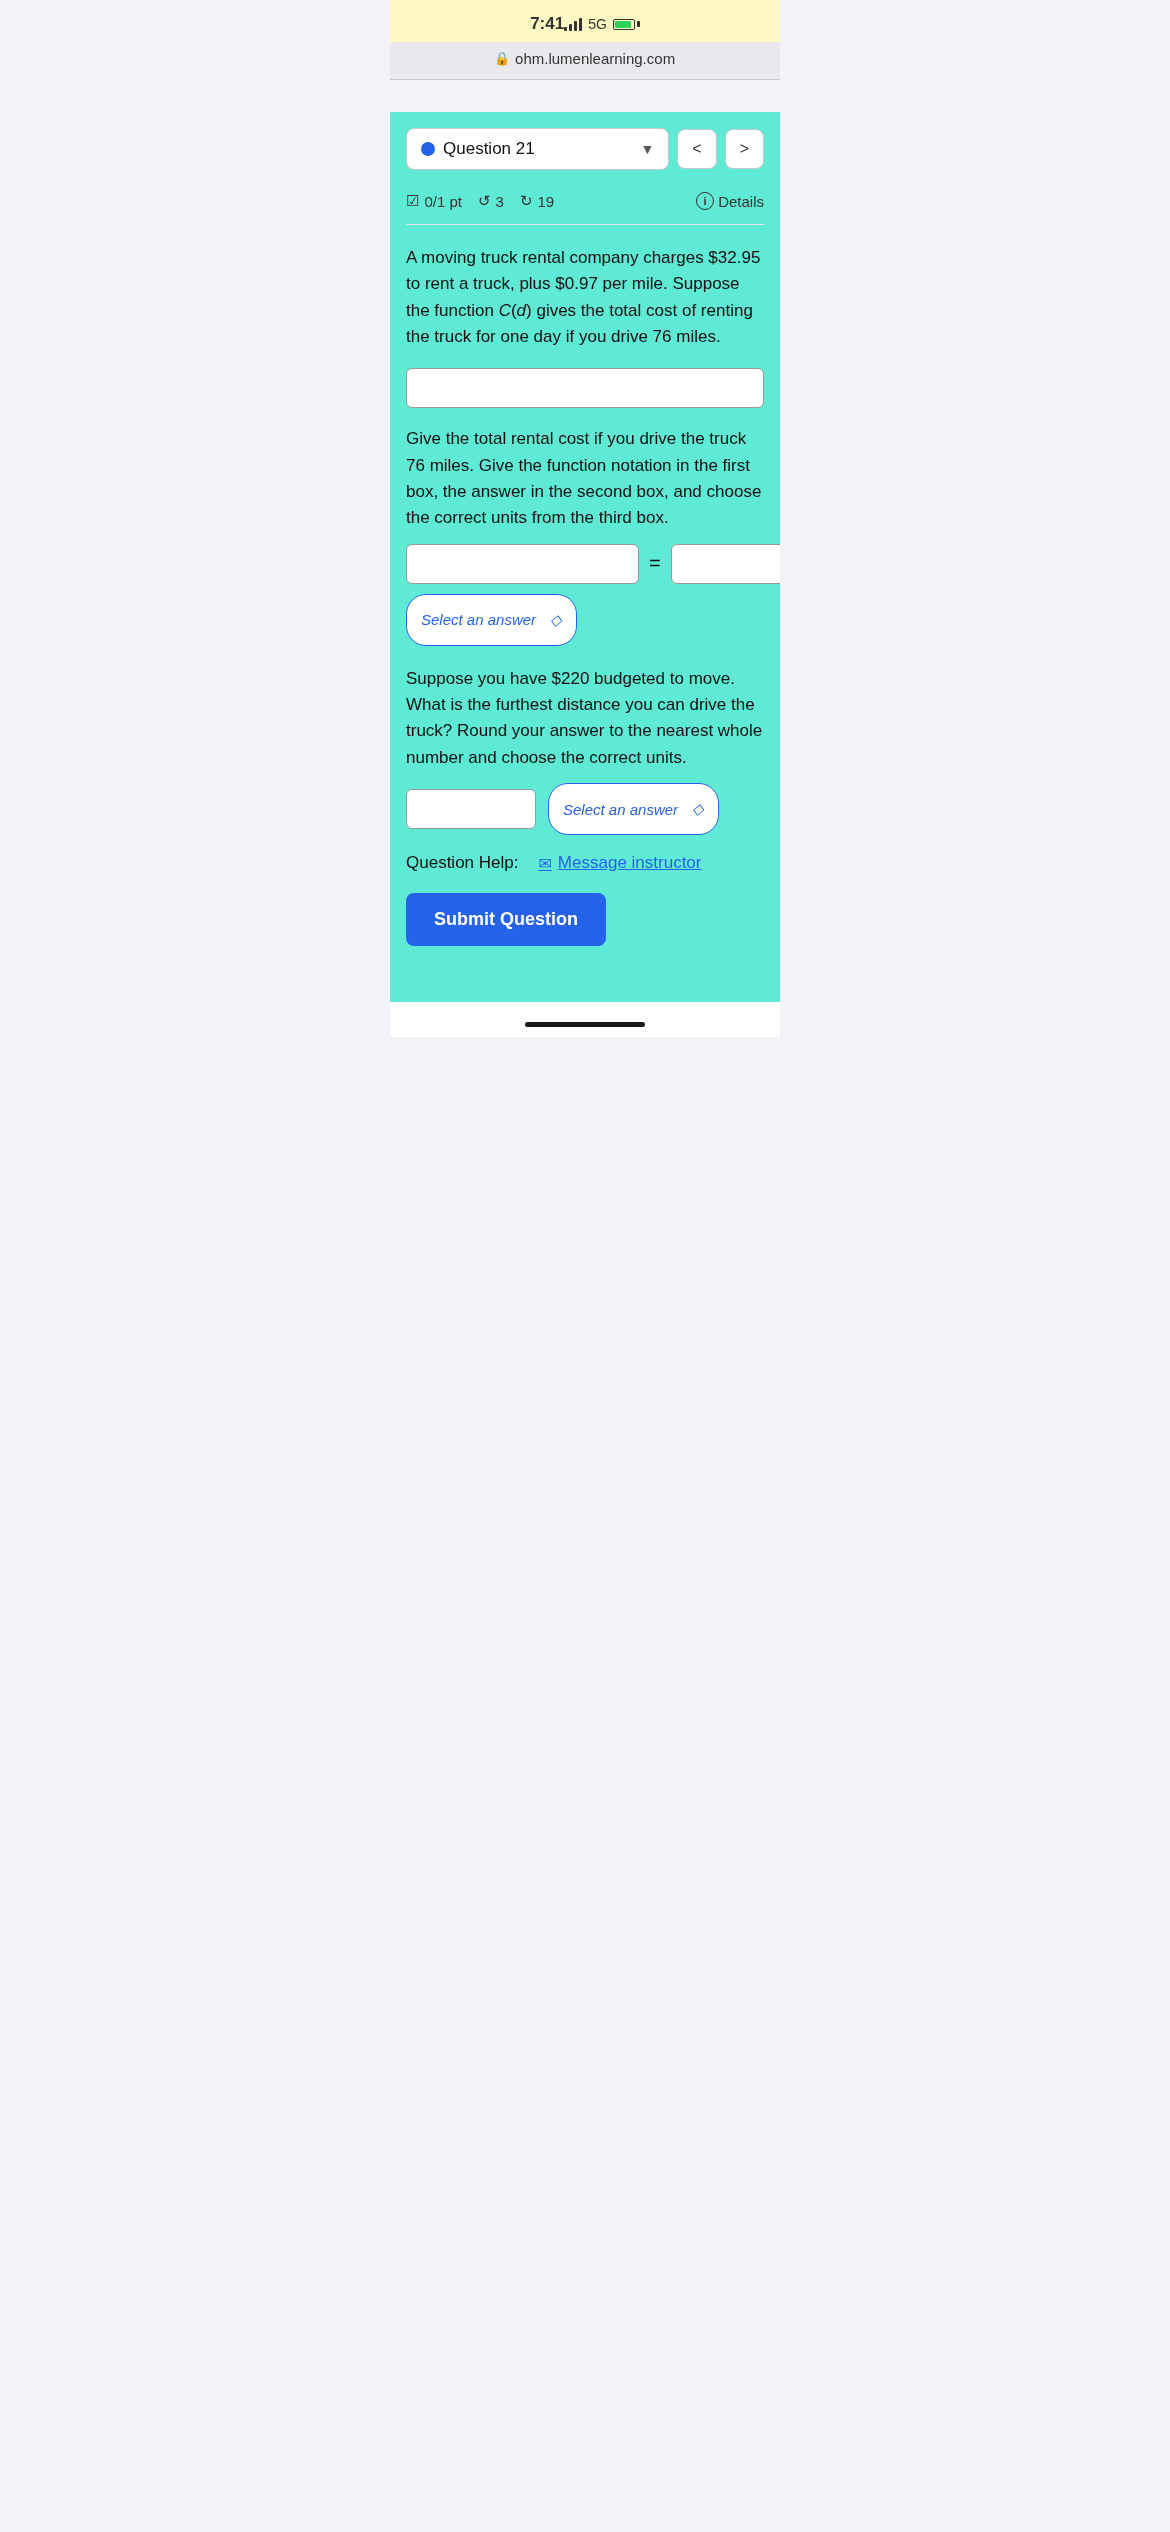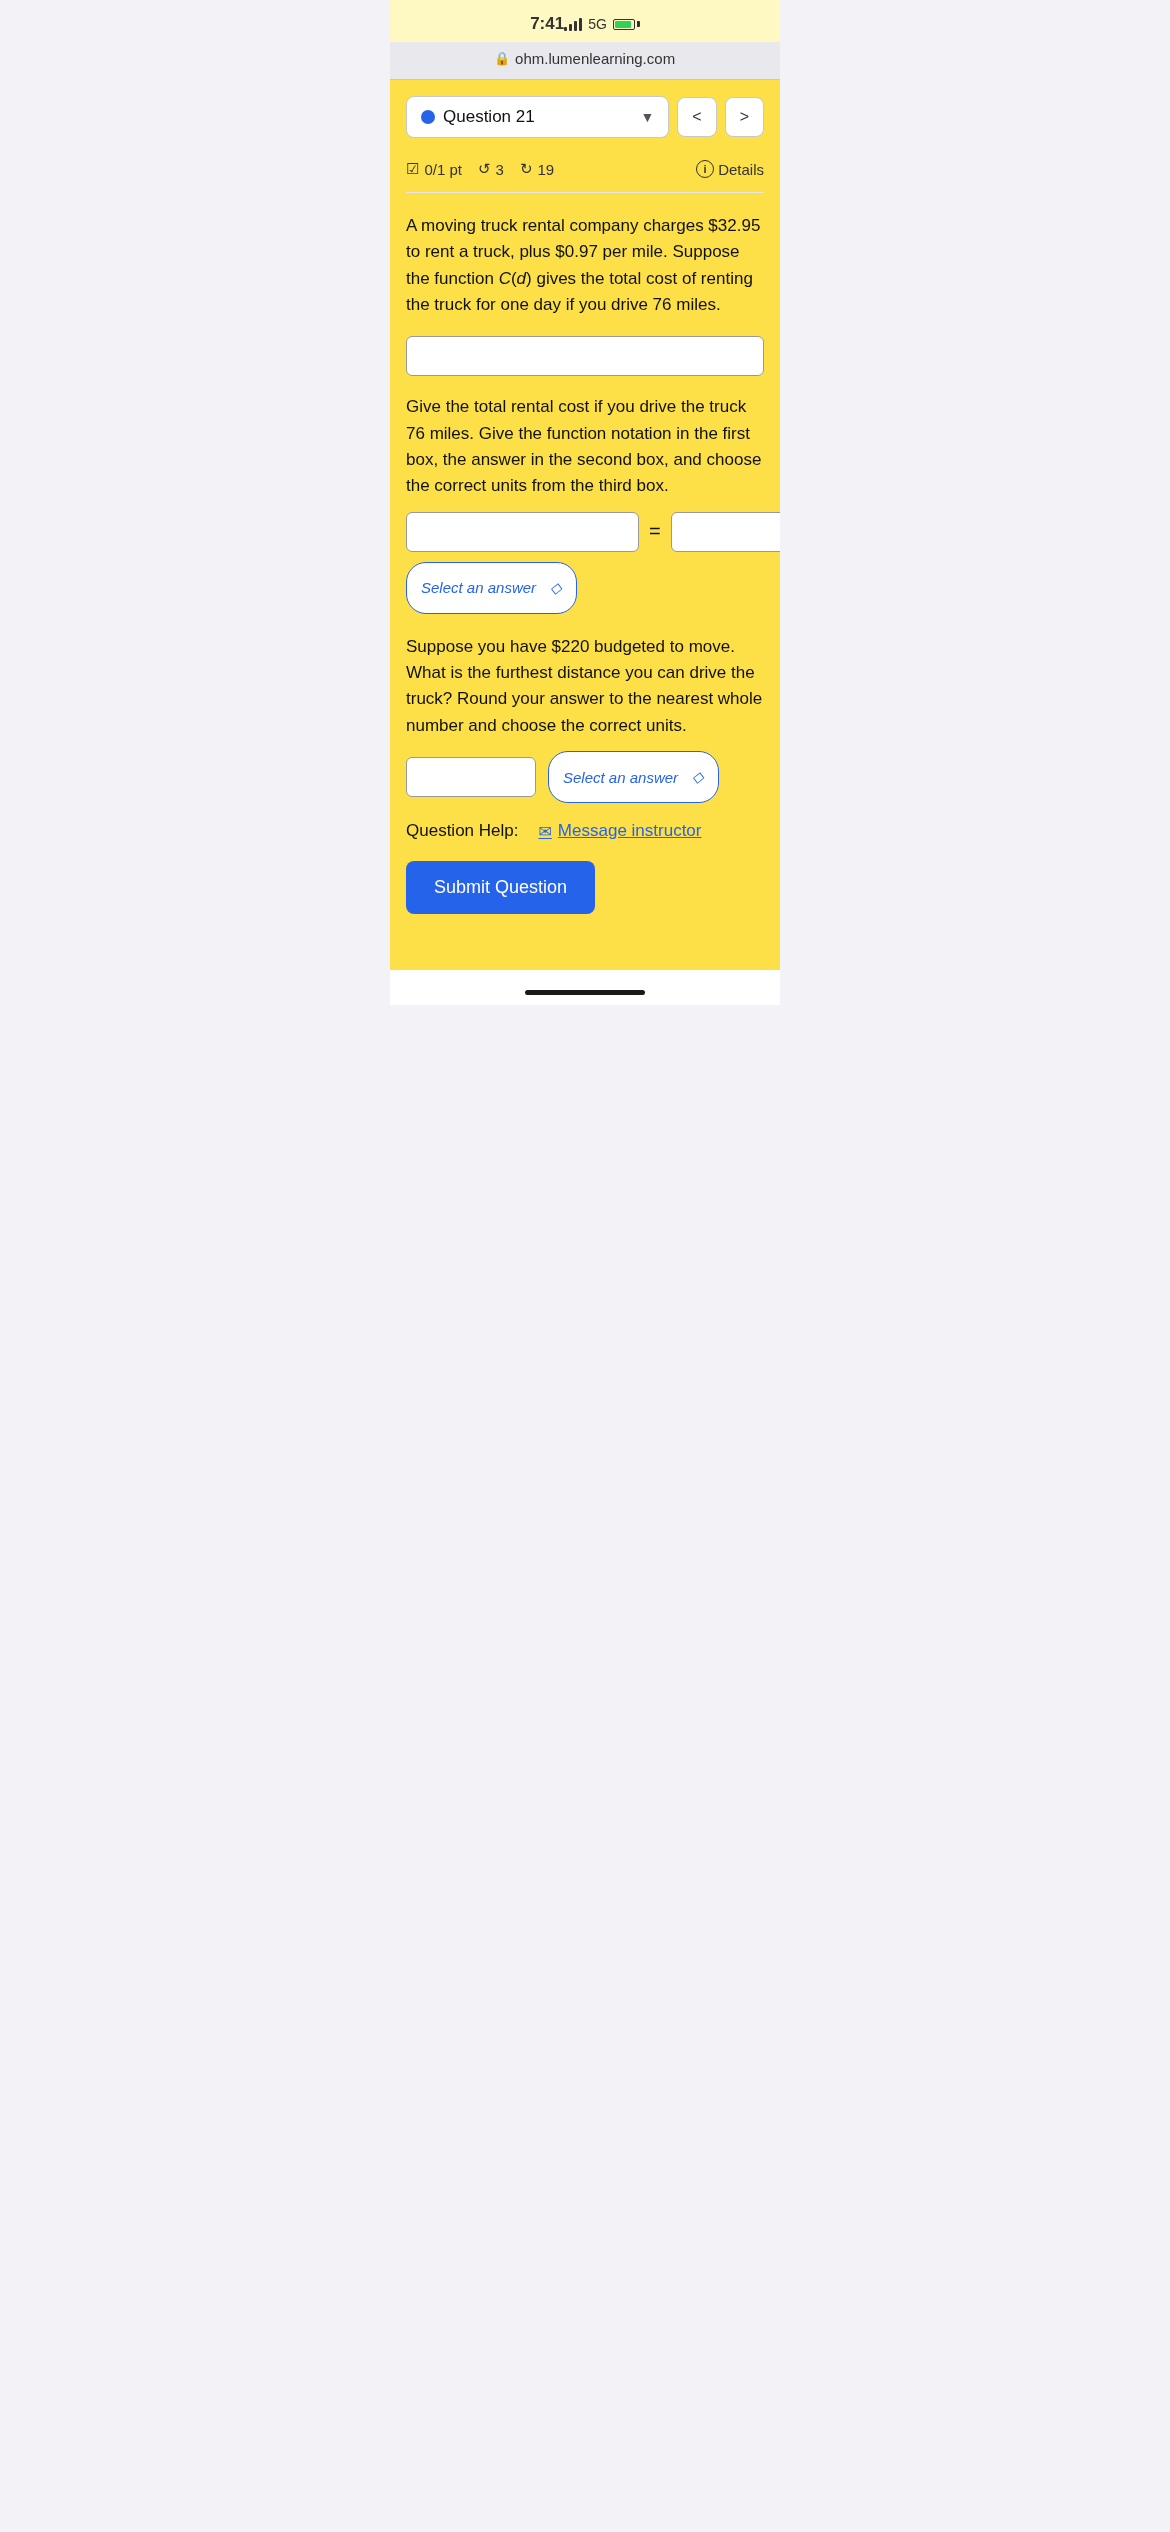--- a/index.html
+++ b/index.html
@@ -87,22 +87,23 @@
       justify-content: center;
       gap: 4px;
     }
 
     .lock-icon {
       font-size: 13px;
       color: #555;
     }
 
     .main-content {
-      background: #fde047;
+      background: #5eead4;
       padding: 16px;
+      margin-top: 32px;
     }
 
     .question-nav {
       display: flex;
       align-items: center;
       gap: 8px;
       margin-bottom: 12px;
     }
 
     .question-selector {
@@ -288,21 +289,21 @@
       font-size: 16px;
     }
 
     .submit-btn {
       background: #2563eb;
       color: #fff;
       border: none;
       border-radius: 8px;
       padding: 16px 28px;
       font-size: 18px;
-      font-weight: 400;
+      font-weight: 700;
       cursor: pointer;
       margin-bottom: 40px;
     }
 
     .home-indicator {
       display: flex;
       justify-content: center;
       padding: 20px 0 10px;
       background: #fff;
     }

